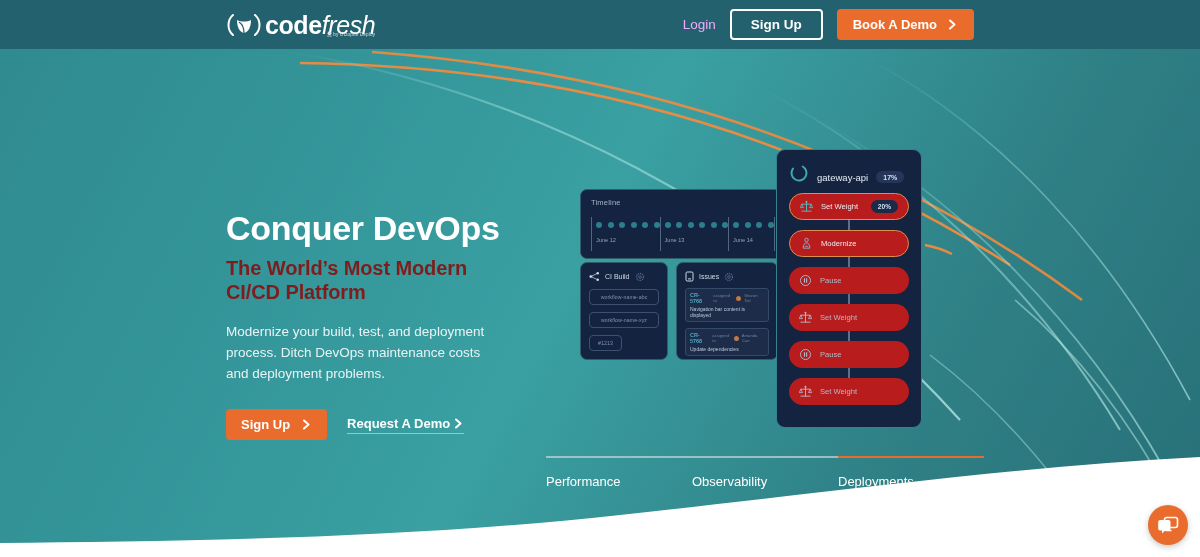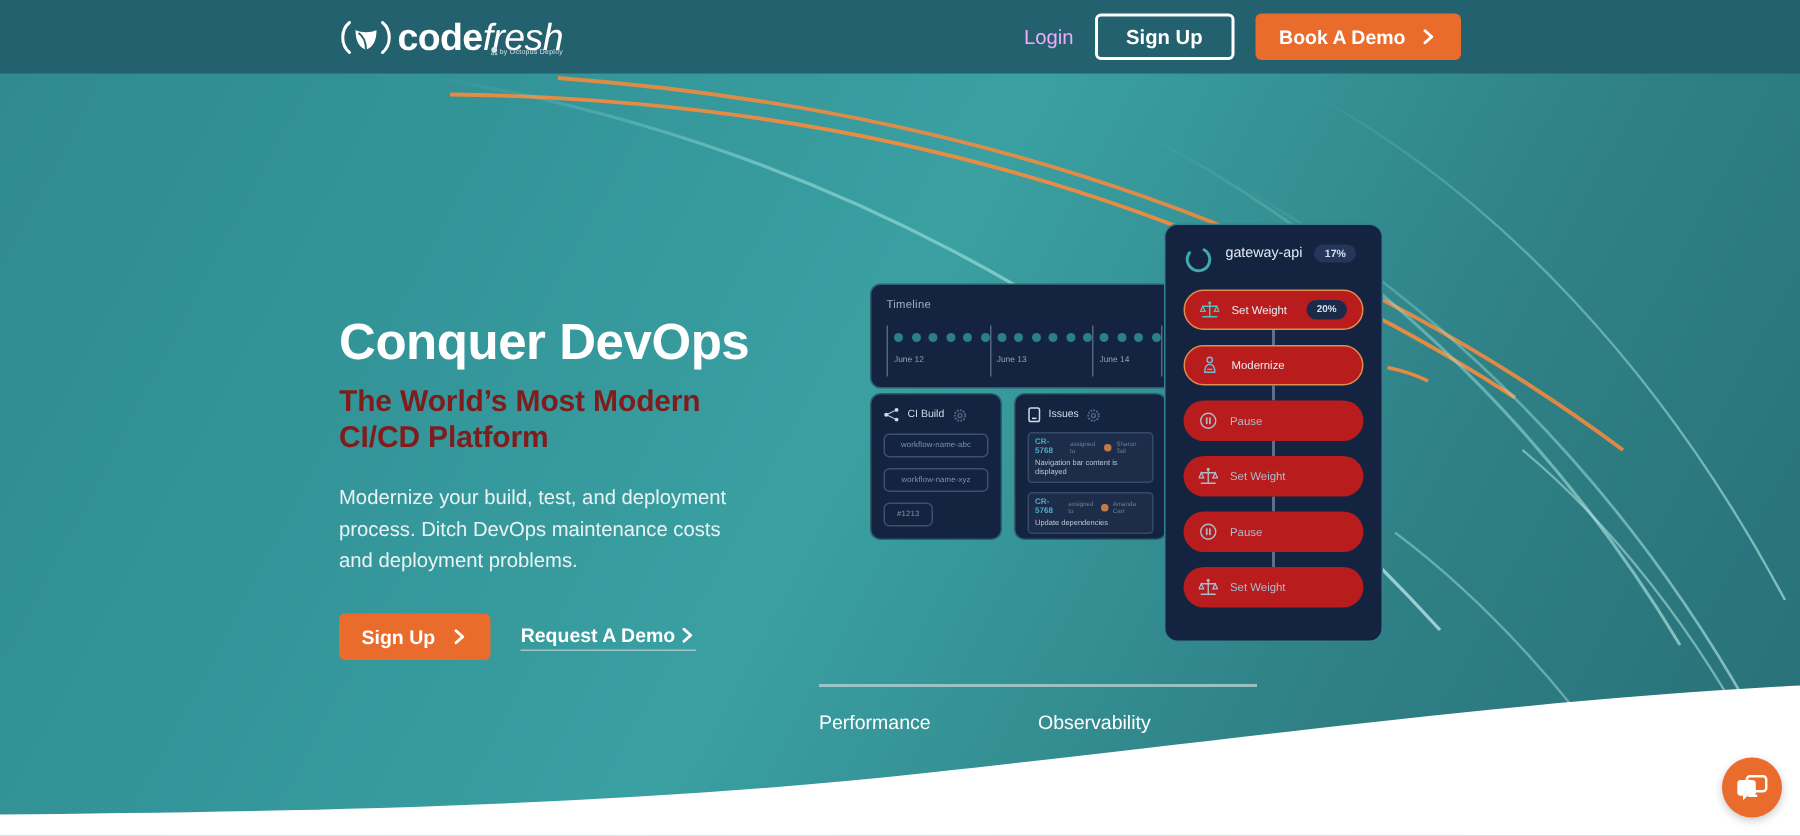--- a/index.html
+++ b/index.html
@@ -122,21 +122,21 @@
   .issue-id{ font-size:5.4px; color:#4ea9c4; font-weight:bold; }
   .issue-meta{ font-size:4.2px; color:#6b8099; }
   .issue-av{ width:5px; height:5px; border-radius:50%; background:#c07a4a; display:inline-block; }
   .issue-txt{ font-size:5px; color:#b9c8d8; margin-top:2px; }
 
   .panel-flow{
     left:776px; top:149px; width:146px; height:279px;
     background:#14233f; border:1px solid #34818f; border-radius:9px;
     padding:13px 12px;
   }
-  .flow-head{ display:flex; align-items:flex-start; gap:8px; }
+  .flow-head{ display:flex; align-items:flex-end; gap:8px; }
   .flow-title{ font-size:9.5px; color:#e2eaf2; }
   .badge{
     background:#25365a; color:#cfe0ee; font-size:7px; border-radius:9px;
     padding:2.5px 7px; font-weight:bold;
   }
   .pill{
     position:relative; height:27px; border-radius:14px; background:#b91c1c;
     display:flex; align-items:center; padding:0 10px; gap:8px; margin-top:10px;
   }
   .pill.active{ border:1px solid #e08c4e; }
@@ -429,20 +429,24 @@
 
 <div class="tabs">
   <div class="tab">
     <div class="bar"></div>
     <div class="lbl">Performance</div>
   </div>
   <div class="tab">
     <div class="bar"></div>
     <div class="lbl">Observability</div>
   </div>
+  <div class="tab active">
+    <div class="bar"></div>
+    <div class="lbl">Deployments</div>
+  </div>
 </div>
 
 <svg class="wave" viewBox="0 0 1200 120" preserveAspectRatio="none">
   <path d="M0,120 L0,106 C180,104 400,102 620,78 C840,54 1010,30 1200,20 L1200,120 Z" fill="#ffffff"></path>
 </svg>
 
 <div class="chat">
   <svg width="21" height="19" viewBox="0 0 21 19">
     <rect x="6.5" y="1.5" width="13" height="10" rx="2.2" fill="none" stroke="#fff" stroke-width="1.6"></rect>
     <path d="M13.5,14.5 L8.5,14.5 C7.1,14.5 6,13.4 6,12 L6,7 C6,5.6 7.1,4.5 8.5,4.5" fill="none" stroke="#fff" stroke-width="1.6"></path>

